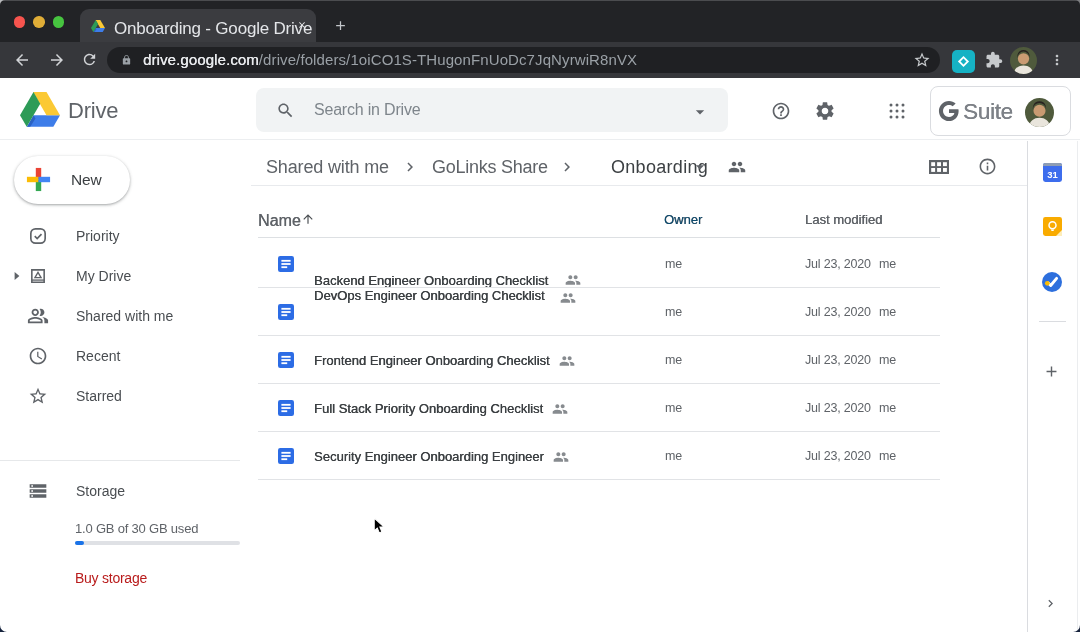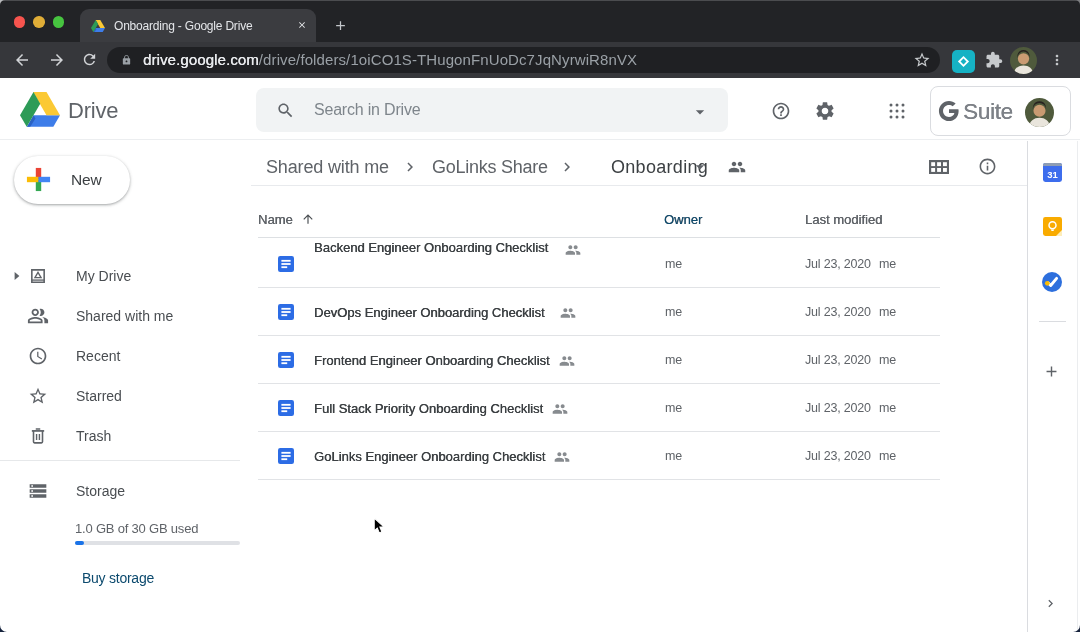--- a/index.html
+++ b/index.html
@@ -29,21 +29,21 @@
 
 <div class="a" style="left:80px;top:9px;width:236px;height:33px;background:#3b3c40;border-radius:9px 9px 0 0"></div>
 <svg class="a" style="left:91px;top:20px" width="14" height="12.2" viewBox="0 0 139 120.4">
       <path fill="#3e7de9" d="M24.2 120.4l23.1-40.1h91.7l-23.1 40.1z"></path>
       <path fill="#2a62c4" d="M24.2 120.4l23.1-40.1 6.5 11.3-18.3 28.8z"></path>
       <path fill="#fbc934" d="M92.1 80.3h46.9L92.1 0H45.2z"></path>
       <path fill="#e0a32a" d="M139 80.3H92.1l6.6 11.4h33.8z" opacity="0"></path>
       <path fill="#2d9b57" d="M0 80.3l23.4 40.1 46.9-80.2L46.9 0z"></path>
       <path fill="#1d7f44" d="M46.9 0L23.4 40.2l11.7 20L70.3 40.2 46.9 0z" opacity="0"></path>
     </svg>
-<div class="a" style="left:114px;top:19px;font-size:12px;letter-spacing:-.2px;color:#e4e6e9">Onboarding - Google Drive</div>
+<div class="a" style="left:114px;top:19px;font-size:17px;letter-spacing:-.2px;color:#e4e6e9">Onboarding - Google Drive</div>
 <svg class="a" style="left:297px;top:20px" width="10" height="10" viewBox="0 0 24 24">
       <path fill="#eceef0" d="M19 6.41 17.59 5 12 10.59 6.41 5 5 6.41 10.59 12 5 17.59 6.41 19 12 13.41 17.59 19 19 17.59 13.41 12z"></path>
     </svg>
 <svg class="a" style="left:333px;top:18px" width="15" height="15" viewBox="0 0 24 24">
       <path fill="#c3c6ca" d="M19 13h-6v6h-2v-6H5v-2h6V5h2v6h6v2z"></path>
     </svg>
 
 <div class="a" style="left:0;top:42px;width:1080px;height:36px;background:#36373b"></div>
 <svg class="a" style="left:13px;top:51px" width="18" height="18" viewBox="0 0 24 24">
       <path fill="#d2d4d7" d="M20 11H7.83l5.59-5.59L12 4l-8 8 8 8 1.41-1.41L7.83 13H20v-2z"></path>
@@ -145,20 +145,27 @@
 
 <div class="a" style="left:14px;top:156px;width:116px;height:48px;border-radius:24px;background:#fff;box-shadow:0 1px 2px 0 rgba(60,64,67,.30),0 1px 3px 1px rgba(60,64,67,.15)"></div>
 <svg class="a" style="left:25px;top:166px" width="27" height="27" viewBox="0 0 28 28">
 <rect x="11.2" y="2" width="5.6" height="12" fill="#ea4335"></rect>
 <rect x="11.2" y="14" width="5.6" height="12" fill="#34a853"></rect>
 <rect x="2" y="11.2" width="12" height="5.6" fill="#fbbc05"></rect>
 <rect x="14" y="11.2" width="12" height="5.6" fill="#4285f4"></rect>
 </svg>
 <div class="a" style="left:71px;top:156px;height:48px;line-height:48px;font-size:15.5px;letter-spacing:-.2px;color:#3c4043">New</div>
 
+<div class="nav" style="top:216px">
+<svg width="20" height="20" viewBox="0 0 24 24">
+        <rect x="3.4" y="3.4" width="17.2" height="17.2" rx="5.6" fill="none" stroke="#5f6368" stroke-width="2"></rect>
+        <path d="M8.1 12.2l2.9 2.9 5.2-5.3" fill="none" stroke="#5f6368" stroke-width="2"></path>
+      </svg>
+<span class="lbl">Priority</span>
+    </div>
 
 <svg class="a" style="left:12.5px;top:271px" width="8" height="10" viewBox="0 0 10 10">
       <path fill="#5f6368" d="M2 0l6 5-6 5z"></path>
     </svg>
 <div class="nav" style="top:256px">
 <svg width="20" height="20" viewBox="0 0 24 24">
         <path d="M4.6 4.6h14.8v14.8H4.6z" fill="none" stroke="#5f6368" stroke-width="1.9"></path>
         <path d="M12 7.6l3.7 6.3H8.3z" fill="none" stroke="#5f6368" stroke-width="1.6"></path>
         <path d="M4.6 16.9h14.8" stroke="#5f6368" stroke-width="1.6"></path>
       </svg>
@@ -179,43 +186,34 @@
 <span class="lbl">Recent</span>
     </div>
 
 <div class="nav" style="top:376px">
 <svg width="20" height="20" viewBox="0 0 24 24">
         <path fill="#5f6368" d="M22 9.24l-7.19-.62L12 2 9.19 8.63 2 9.24l5.46 4.73L5.82 21 12 17.27 18.18 21l-1.63-7.03L22 9.24zM12 15.4l-3.76 2.27 1-4.28-3.32-2.88 4.38-.38L12 6.1l1.71 4.04 4.38.38-3.32 2.88 1 4.28L12 15.4z"></path>
       </svg>
 <span class="lbl">Starred</span>
     </div>
 
-<div class="nav" style="top:416px">
-<svg width="20" height="20" viewBox="0 0 24 24">
-        <path d="M9.3 3.6h5.4" stroke="#5f6368" stroke-width="1.8" fill="none"></path>
-        <path d="M4.6 5.9h14.8" stroke="#5f6368" stroke-width="2.1" fill="none"></path>
-        <path d="M6.6 6v13c0 .7.5 1.2 1.2 1.2h8.4c.7 0 1.2-.5 1.2-1.2V6" stroke="#5f6368" stroke-width="1.9" fill="none"></path>
-        <path d="M10.3 9.6v7.3M13.7 9.6v7.3" stroke="#5f6368" stroke-width="1.7" fill="none"></path>
-      </svg>
-<span class="lbl">Trash</span>
-    </div>
 
 <div class="a" style="left:0;top:460px;width:240px;height:1px;background:#e6e8ea"></div>
 
 <div class="nav" style="top:471px">
 <svg width="20" height="20" viewBox="0 0 24 24">
         <path fill="#5f6368" fill-rule="evenodd" d="M2 20h20v-4H2v4zm2-3h2v2H4v-2zM2 4v4h20V4H2zm4 3H4V5h2v2zm-4 7h20v-4H2v4zm2-3h2v2H4v-2z"></path>
       </svg>
 <span class="lbl">Storage</span>
     </div>
 
 <div class="a" style="left:75px;top:521px;font-size:13px;letter-spacing:-.2px;color:#5f6368">1.0 GB of 30 GB used</div>
 <div class="a" style="left:75px;top:541px;width:165px;height:4px;border-radius:2px;background:#dfe1e5"></div>
 <div class="a" style="left:75px;top:541px;width:9px;height:4px;border-radius:2px;background:#1a73e8"></div>
-<div class="a" style="left:82px;top:570px;font-size:14px;letter-spacing:-.25px;color:#0c4a6e">Buy storage</div>
+<div class="a" style="left:75px;top:570px;font-size:14px;letter-spacing:-.25px;color:#b91c1c">Buy storage</div>
 
 <div class="a" style="left:266px;top:157px;font-size:18px;letter-spacing:-.15px;color:#5f6368">Shared with me</div>
 <svg class="a" style="left:401px;top:158px" width="18" height="18" viewBox="0 0 24 24">
       <path fill="#5f6368" d="M10 6 8.59 7.41 13.17 12l-4.58 4.59L10 18l6-6z"></path>
     </svg>
 <div class="a" style="left:432px;top:157px;font-size:18px;letter-spacing:-.25px;color:#5f6368">GoLinks Share</div>
 <svg class="a" style="left:558px;top:158px" width="18" height="18" viewBox="0 0 24 24">
       <path fill="#5f6368" d="M10 6 8.59 7.41 13.17 12l-4.58 4.59L10 18l6-6z"></path>
     </svg>
 <div class="a" style="left:611px;top:157px;font-size:18px;letter-spacing:.3px;color:#3c4043">Onboarding</div>
@@ -232,54 +230,54 @@
       <rect x="14" y="2.2" width="3.9" height="3.9" fill="#fff"></rect>
       <rect x="2.2" y="8" width="3.9" height="3.9" fill="#fff"></rect>
       <rect x="8.1" y="8" width="3.9" height="3.9" fill="#fff"></rect>
       <rect x="14" y="8" width="3.9" height="3.9" fill="#fff"></rect>
     </svg>
 <svg class="a" style="left:978px;top:157px" width="19" height="19" viewBox="0 0 24 24">
       <path fill="#5f6368" d="M11 7h2v2h-2zm0 4h2v6h-2zm1-9C6.48 2 2 6.48 2 12s4.48 10 10 10 10-4.48 10-10S17.52 2 12 2zm0 18c-4.41 0-8-3.59-8-8s3.59-8 8-8 8 3.59 8 8-3.59 8-8 8z"></path>
     </svg>
 <div class="a" style="left:251px;top:185px;width:777px;height:1px;background:#e8eaed"></div>
 
-<div class="a" style="left:258px;top:212px;font-size:13px;color:#5f6368;text-shadow:.35px 0 0 #5f6368">Name</div>
+<div class="a" style="left:258px;top:212px;font-size:16px;color:#5f6368;text-shadow:.35px 0 0 #5f6368">Name</div>
 <svg class="a" style="left:301px;top:212px" width="14" height="14" viewBox="0 0 24 24">
       <path fill="#4a4e52" d="M4 12l1.41 1.41L11 7.83V20h2V7.83l5.58 5.59L20 12l-8-8-8 8z"></path>
     </svg>
 <div class="a" style="left:664px;top:212px;font-size:13px;color:#0c4a6e;text-shadow:.35px 0 0 #5f6368">Owner</div>
 <div class="a" style="left:805px;top:212px;font-size:13px;color:#5f6368;text-shadow:.35px 0 0 #5f6368">Last modified</div>
 <div class="a" style="left:258px;top:237px;width:682px;height:1px;background:#dde0e3"></div>
 
 <div class="row" style="top:240px">
 <svg class="a" style="left:27px;top:16px" width="16" height="16" viewBox="0 0 16 16">
         <rect width="16" height="16" rx="2.2" fill="#2c6ce5"></rect>
         <rect x="3.4" y="3.9" width="9.2" height="1.8" fill="#fff"></rect>
         <rect x="3.4" y="7.1" width="9.2" height="1.8" fill="#fff"></rect>
         <rect x="3.4" y="10.3" width="5.8" height="1.8" fill="#fff"></rect>
       </svg>
-<div class="a" style="left:63px;top:0;height:48px;display:flex;align-items:flex-start;gap:17px">
+<div class="a" style="left:63px;top:0;height:48px;display:flex;align-items:flex-end;gap:17px">
         <span class="fname">Backend Engineer Onboarding Checklist</span>
         <svg width="16" height="16" viewBox="0 0 24 24" style="margin-top:2px">
           <path fill="#878b8f" d="M16 11c1.66 0 2.99-1.34 2.99-3S17.66 5 16 5s-3 1.34-3 3 1.34 3 3 3zm-8 0c1.66 0 2.99-1.34 2.99-3S9.66 5 8 5 5 6.34 5 8s1.34 3 3 3zm0 2c-2.33 0-7 1.17-7 3.5V19h14v-2.5C15 14.17 10.33 13 8 13zm8 0c-.29 0-.62.02-.97.05 1.16.84 1.97 1.97 1.97 3.45V19h6v-2.5c0-2.33-4.67-3.5-7-3.5z"></path>
         </svg>
       </div>
 <span class="meta" style="left:414px">me</span>
 <span class="meta" style="left:554px">Jul 23, 2020</span>
 <span class="meta" style="left:628px">me</span>
 <div class="rdiv"></div>
 </div>
 <div class="row" style="top:288px">
 <svg class="a" style="left:27px;top:16px" width="16" height="16" viewBox="0 0 16 16">
         <rect width="16" height="16" rx="2.2" fill="#2c6ce5"></rect>
         <rect x="3.4" y="3.9" width="9.2" height="1.8" fill="#fff"></rect>
         <rect x="3.4" y="7.1" width="9.2" height="1.8" fill="#fff"></rect>
         <rect x="3.4" y="10.3" width="5.8" height="1.8" fill="#fff"></rect>
       </svg>
-<div class="a" style="left:63px;top:0;height:48px;display:flex;align-items:center;gap:15px">
+<div class="a" style="left:63px;top:0;height:48px;display:flex;align-items:flex-start;gap:15px">
         <span class="fname">DevOps Engineer Onboarding Checklist</span>
         <svg width="16" height="16" viewBox="0 0 24 24" style="margin-top:2px">
           <path fill="#878b8f" d="M16 11c1.66 0 2.99-1.34 2.99-3S17.66 5 16 5s-3 1.34-3 3 1.34 3 3 3zm-8 0c1.66 0 2.99-1.34 2.99-3S9.66 5 8 5 5 6.34 5 8s1.34 3 3 3zm0 2c-2.33 0-7 1.17-7 3.5V19h14v-2.5C15 14.17 10.33 13 8 13zm8 0c-.29 0-.62.02-.97.05 1.16.84 1.97 1.97 1.97 3.45V19h6v-2.5c0-2.33-4.67-3.5-7-3.5z"></path>
         </svg>
       </div>
 <span class="meta" style="left:414px">me</span>
 <span class="meta" style="left:554px">Jul 23, 2020</span>
 <span class="meta" style="left:628px">me</span>
 <div class="rdiv"></div>
 </div>
@@ -320,21 +318,21 @@
 <div class="rdiv"></div>
 </div>
 <div class="row" style="top:432px">
 <svg class="a" style="left:27px;top:16px" width="16" height="16" viewBox="0 0 16 16">
         <rect width="16" height="16" rx="2.2" fill="#2c6ce5"></rect>
         <rect x="3.4" y="3.9" width="9.2" height="1.8" fill="#fff"></rect>
         <rect x="3.4" y="7.1" width="9.2" height="1.8" fill="#fff"></rect>
         <rect x="3.4" y="10.3" width="5.8" height="1.8" fill="#fff"></rect>
       </svg>
 <div class="a" style="left:63px;top:0;height:48px;display:flex;align-items:center;gap:9px">
-        <span class="fname">GoLinks Engineer Onboarding Checklist</span>
+        <span class="fname">Security Engineer Onboarding Engineer</span>
         <svg width="16" height="16" viewBox="0 0 24 24" style="margin-top:2px">
           <path fill="#878b8f" d="M16 11c1.66 0 2.99-1.34 2.99-3S17.66 5 16 5s-3 1.34-3 3 1.34 3 3 3zm-8 0c1.66 0 2.99-1.34 2.99-3S9.66 5 8 5 5 6.34 5 8s1.34 3 3 3zm0 2c-2.33 0-7 1.17-7 3.5V19h14v-2.5C15 14.17 10.33 13 8 13zm8 0c-.29 0-.62.02-.97.05 1.16.84 1.97 1.97 1.97 3.45V19h6v-2.5c0-2.33-4.67-3.5-7-3.5z"></path>
         </svg>
       </div>
 <span class="meta" style="left:414px">me</span>
 <span class="meta" style="left:554px">Jul 23, 2020</span>
 <span class="meta" style="left:628px">me</span>
 <div class="rdiv"></div>
 </div>
 

